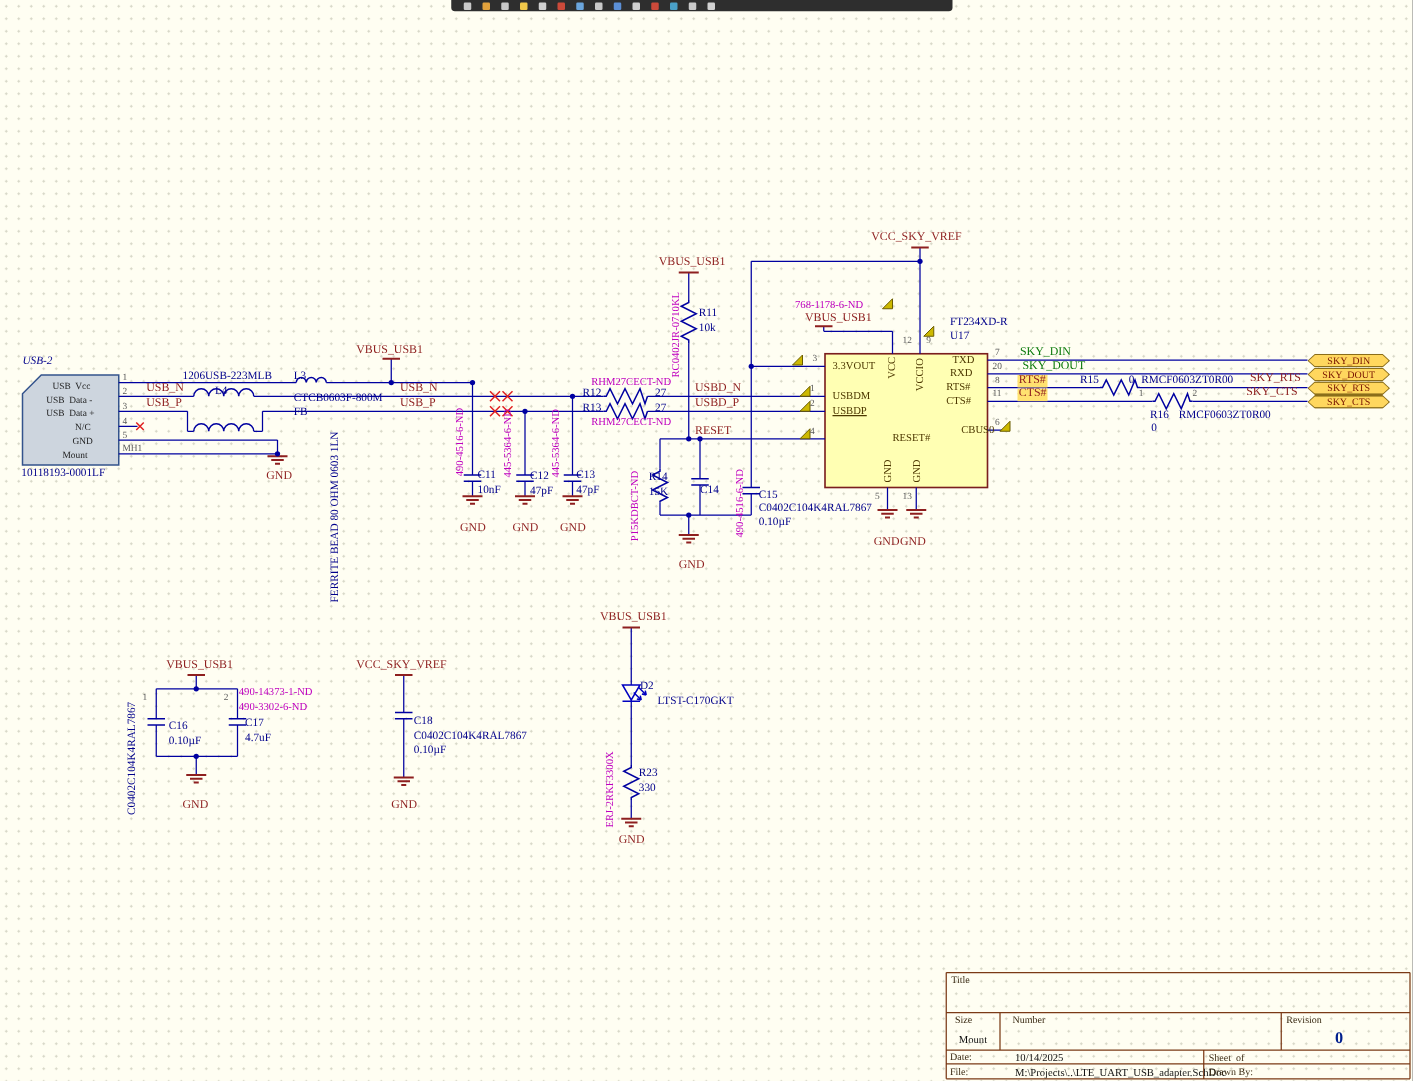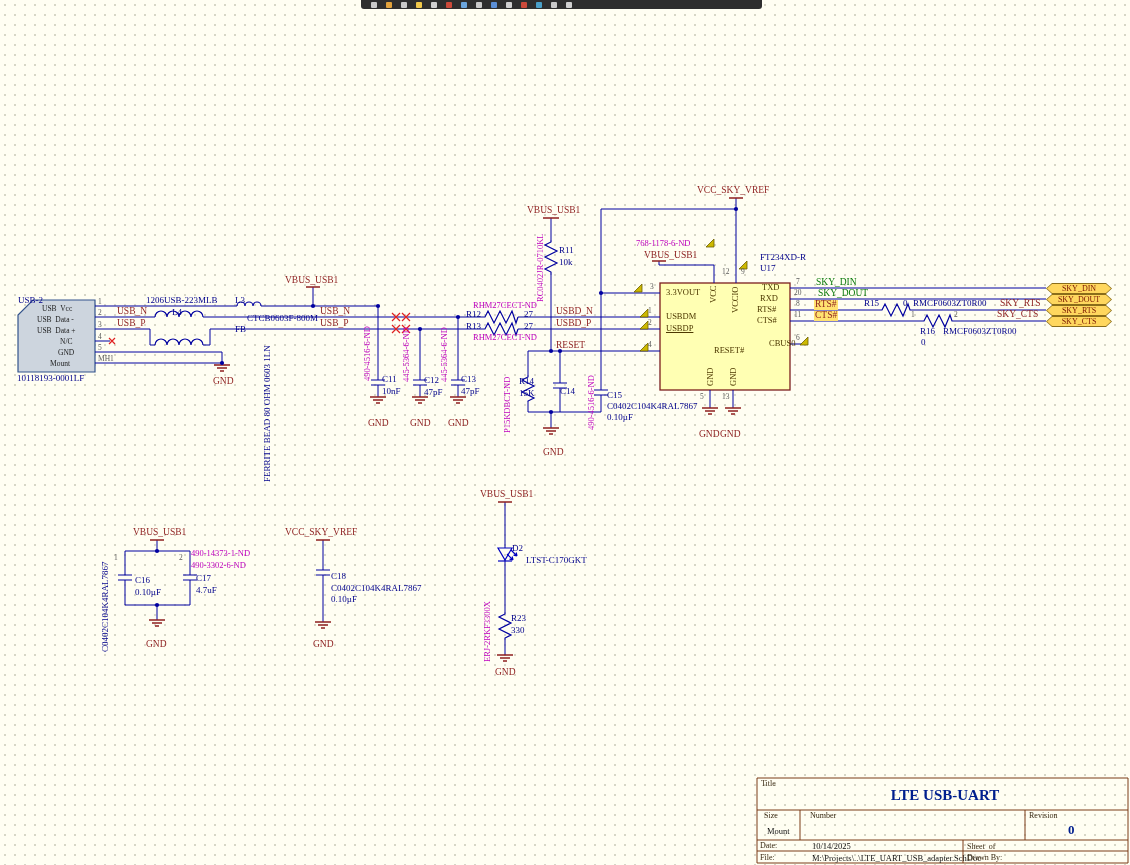--- a/index.html
+++ b/index.html
@@ -139,40 +139,40 @@
   <div id="labels-layer">
       <div class="lbl net" style="left: 697px; top: 186px;">VCC_SKY_VREF</div>
       <div class="lbl net" style="left: 527px; top: 206px;">VBUS_USB1</div>
       <div class="lbl sup" style="left: 636px; top: 239px;">768-1178-6-ND</div>
       <div class="lbl net" style="left: 644px; top: 251px;">VBUS_USB1</div>
       <div class="lbl des" style="left: 760px; top: 253px;">FT234XD-R</div>
       <div class="lbl des" style="left: 760px; top: 264px;">U17</div>
       <div class="lbl des" style="left: 559px; top: 246px;">R11</div>
       <div class="lbl des" style="left: 559px; top: 258px;">10k</div>
       <div class="lbl sup rot" style="left: 536px; top: 302px;">RC0402JR-0710KL</div>
-      <div class="lbl des" style="left: 18px; top: 296px;">USB-2</div>
+      <div class="lbl des" style="left: 18px; top: 284px; font-style: italic;">USB-2</div>
       <div class="lbl cname" style="left: 42px; top: 305px;">USB  Vcc</div>
       <div class="lbl cname" style="left: 37px; top: 316px;">USB  Data -</div>
       <div class="lbl cname" style="left: 37px; top: 327px;">USB  Data +</div>
       <div class="lbl cname" style="left: 60px; top: 338px;">N/C</div>
       <div class="lbl cname" style="left: 58px; top: 349px;">GND</div>
       <div class="lbl cname" style="left: 50px; top: 360px;">Mount</div>
       <div class="lbl pin" style="left: 98px; top: 298px;">1</div>
       <div class="lbl pin" style="left: 98px; top: 309px;">2</div>
       <div class="lbl pin" style="left: 98px; top: 321px;">3</div>
       <div class="lbl pin" style="left: 98px; top: 333px;">4</div>
       <div class="lbl pin" style="left: 98px; top: 344px;">5</div>
       <div class="lbl pin" style="left: 98px; top: 355px;">MH1</div>
       <div class="lbl des" style="left: 17px; top: 374px;">10118193-0001LF</div>
       <div class="lbl des" style="left: 146px; top: 296px;">1206USB-223MLB</div>
       <div class="lbl des" style="left: 172px; top: 308px;">L4</div>
       <div class="lbl net" style="left: 117px; top: 307px;">USB_N</div>
       <div class="lbl net" style="left: 117px; top: 319px;">USB_P</div>
       <div class="lbl des" style="left: 235px; top: 296px;">L3</div>
-      <div class="lbl des" style="left: 235px; top: 314px; margin-left: 12px;">CTCB0603F-800M</div>
+      <div class="lbl des" style="left: 235px; top: 314px;">CTCB0603F-800M</div>
       <div class="lbl des" style="left: 235px; top: 325px;">FB</div>
       <div class="lbl des rot" style="left: 263px; top: 482px;">FERRITE BEAD 80 OHM 0603 1LN</div>
       <div class="lbl net" style="left: 285px; top: 276px;">VBUS_USB1</div>
       <div class="lbl net" style="left: 320px; top: 307px;">USB_N</div>
       <div class="lbl net" style="left: 320px; top: 319px;">USB_P</div>
       <div class="lbl net" style="left: 213px; top: 377px;">GND</div>
       <div class="lbl sup" style="left: 473px; top: 301px;">RHM27CECT-ND</div>
       <div class="lbl des" style="left: 466px; top: 310px;">R12</div>
       <div class="lbl des" style="left: 524px; top: 310px;">27</div>
       <div class="lbl des" style="left: 466px; top: 322px;">R13</div>
@@ -295,21 +295,20 @@
       <span class="ticon" style="background: rgb(201, 201, 201);"></span>
       <span class="ticon" style="background: rgb(91, 143, 214);"></span>
       <span class="ticon" style="background: rgb(207, 207, 207);"></span>
       <span class="ticon" style="background: rgb(204, 74, 58);"></span>
       <span class="ticon" style="background: rgb(74, 160, 200);"></span>
       <span class="ticon" style="background: rgb(201, 201, 201);"></span>
       <span class="ticon" style="background: rgb(208, 208, 208);"></span>
     </div>
 
   <div class="tb tb-label" style="left:761px;top:780px">Title</div>
-  <div class="tb tb-title" style="left:780px;top:788px;width:330px">LTE USB-UART</div>
   <div class="tb tb-label" style="left:764px;top:812px">Size</div>
   <div class="tb tb-value" style="left:767px;top:827px">Mount</div>
   <div class="tb tb-label" style="left:810px;top:812px">Number</div>
   <div class="tb tb-value" style="left:860px;top:824px"></div>
   <div class="tb tb-label" style="left:1029px;top:812px">Revision</div>
   <div class="tb tb-rev" style="left:1068px;top:823px">0</div>
   <div class="tb tb-label" style="left:760px;top:842px">Date:</div>
   <div class="tb tb-value" style="left:812px;top:842px">10/14/2025</div>
   <div class="tb tb-label" style="left:967px;top:843px">Sheet  of</div>
   <div class="tb tb-label" style="left:760px;top:854px">File:</div>

